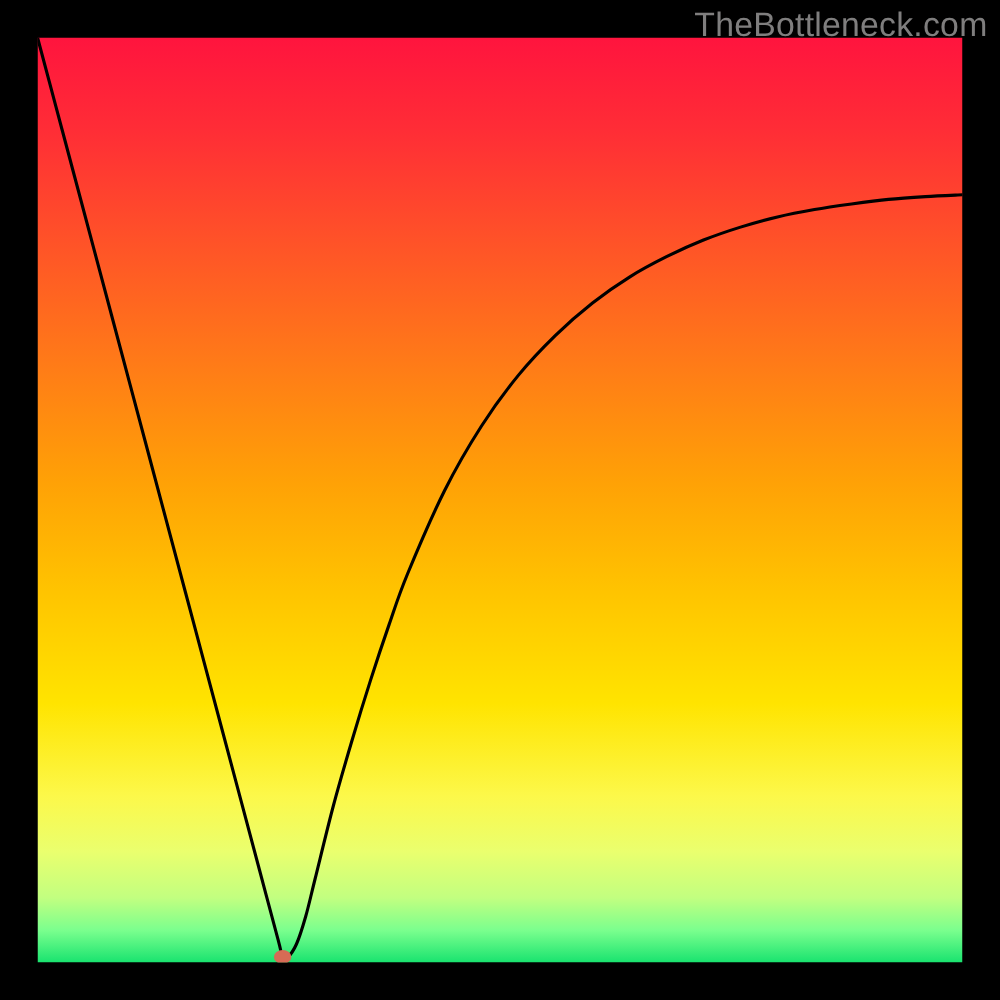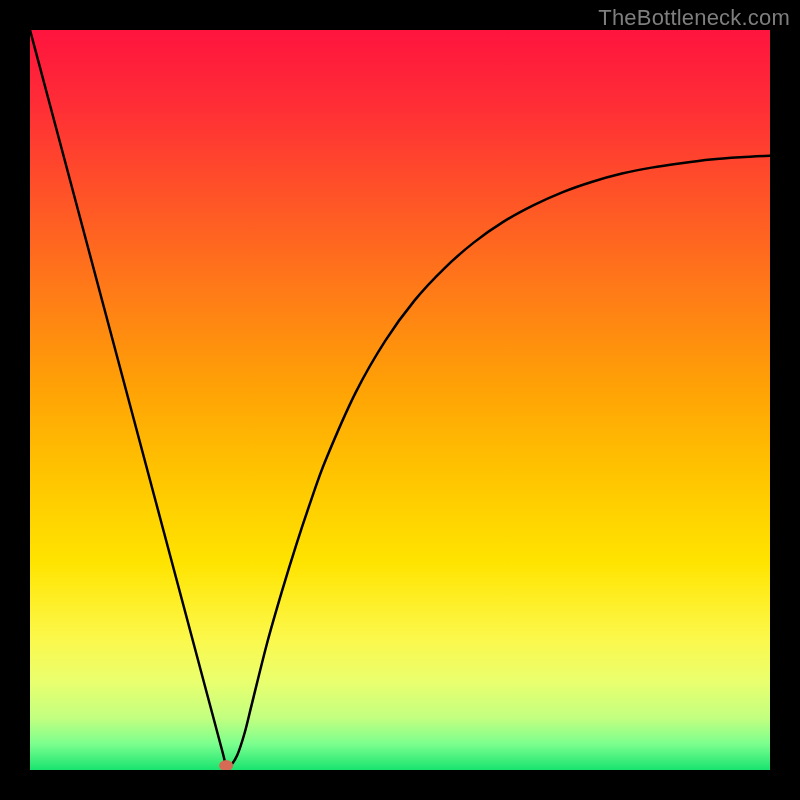--- a/index.html
+++ b/index.html
@@ -17,21 +17,21 @@
     top: 30px;
     width: 740px;
     height: 740px;
     background: #000;
   }
   .watermark {
     position: absolute;
     top: 5px;
     right: 10px;
     color: #7f7e7e;
-    font-size: 22px;
+    font-size: 27px;
     letter-spacing: 0.2px;
     font-weight: 400;
   }
   svg {
     display: block;
   }
 </style>
 </head>
 <body>
 

